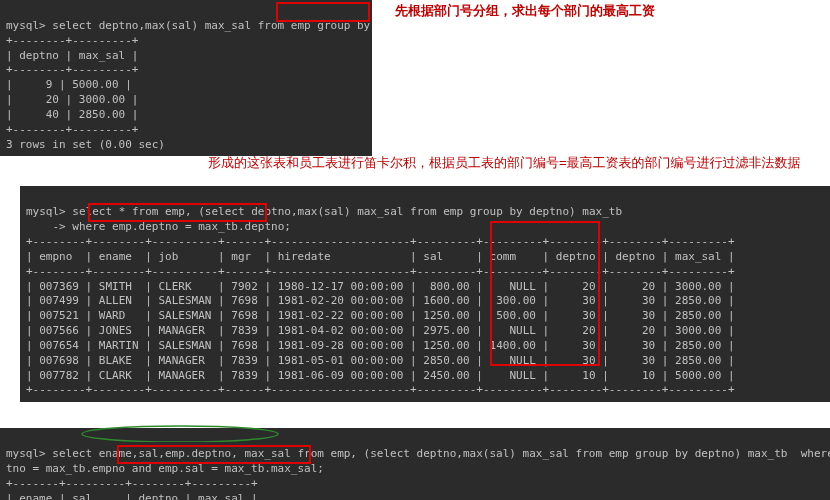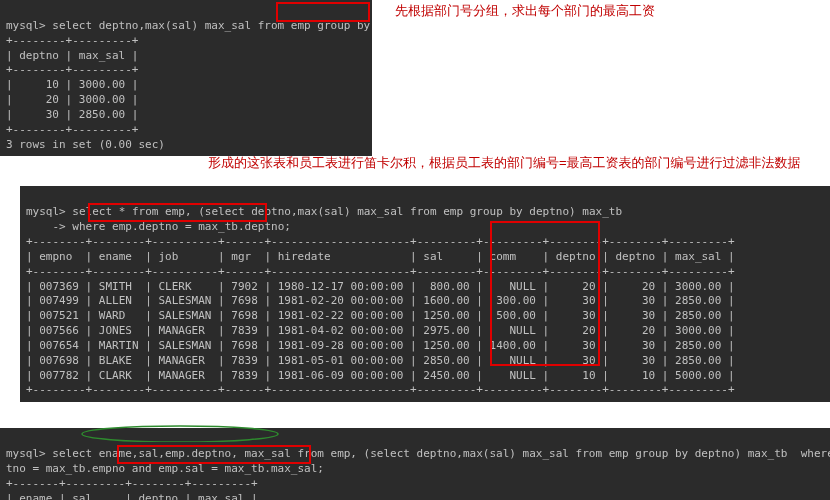--- a/index.html
+++ b/index.html
@@ -46,27 +46,27 @@
 </style>
 </head>
 <body>
 
 <div class="section">
   <div class="terminal" style="width:360px;">
 <span>mysql&gt; select deptno,max(sal) max_sal from emp group by deptno;</span>
 <span>+--------+---------+</span>
 <span>| deptno | max_sal |</span>
 <span>+--------+---------+</span>
-<span>|     10 | 3000.00 |</span>
+<span>|     9 | 5000.00 |</span>
 <span>|     20 | 3000.00 |</span>
-<span>|     30 | 2850.00 |</span>
+<span>|     40 | 2850.00 |</span>
 <span>+--------+---------+</span>
 <span>3 rows in set (0.00 sec)</span></div>
   <div class="hl-box" style="left:276px; top:2px; width:90px; height:16px;"></div>
-  <div class="annotation" style="left:395px; top:2px;">先根据部门号分组，求出每个部门的最高工资</div>
+  <div class="annotation" style="left:395px; top:2px;font-weight:bold;">先根据部门号分组，求出每个部门的最高工资</div>
 </div>
 
 <div class="between">
   <div class="annotation" style="left:208px; top:-14px;">形成的这张表和员工表进行笛卡尔积，根据员工表的部门编号=最高工资表的部门编号进行过滤非法数据</div>
 </div>
 
 <div class="section">
   <div class="terminal" style="width:818px;margin-left:20px;">
 <span>mysql&gt; select * from emp, (select deptno,max(sal) max_sal from emp group by deptno) max_tb</span>
 <span>    -&gt; where emp.deptno = max_tb.deptno;</span>

